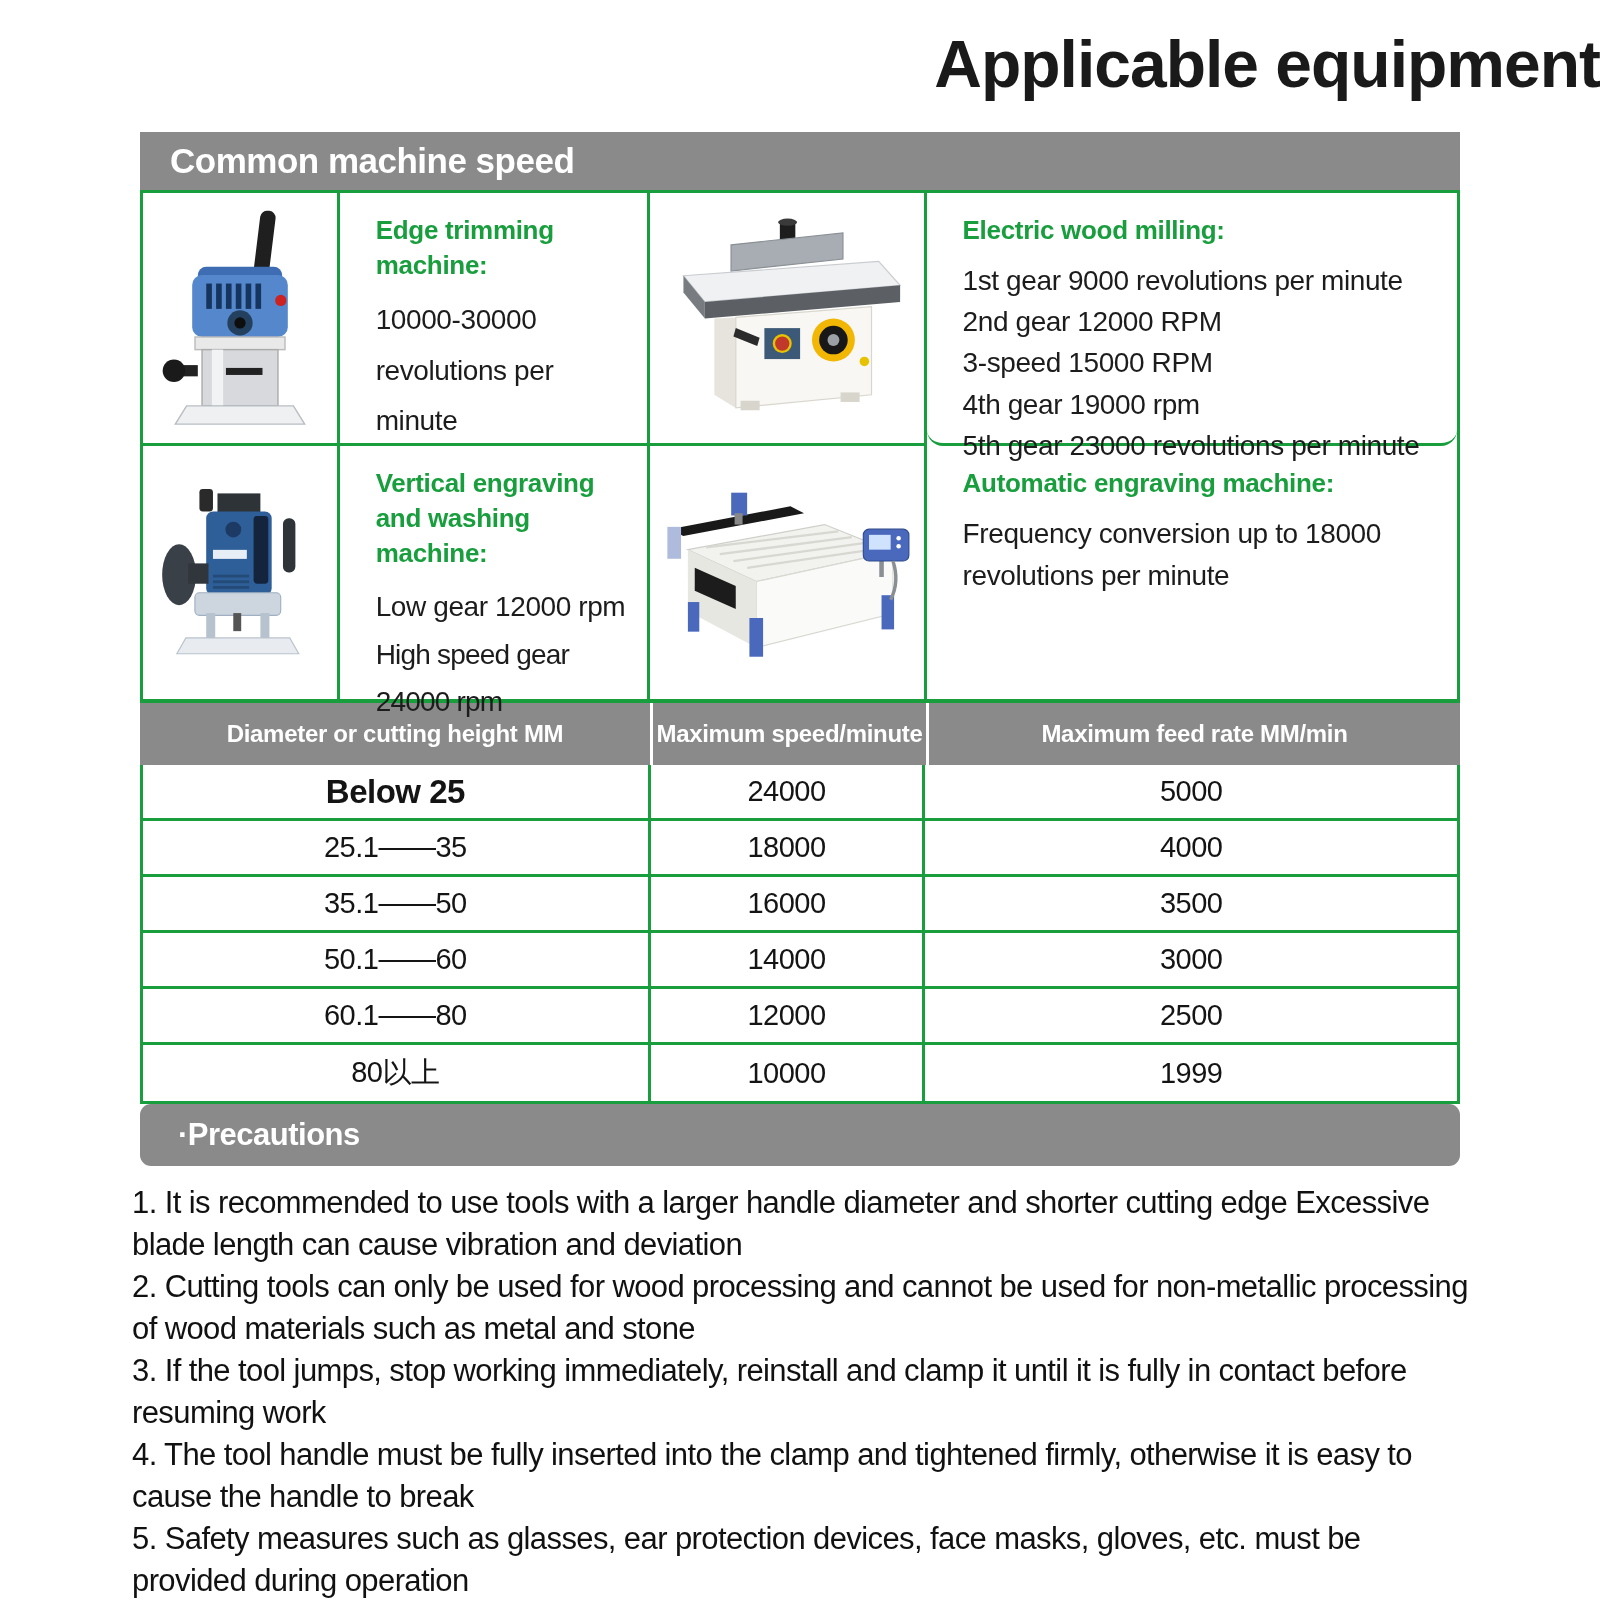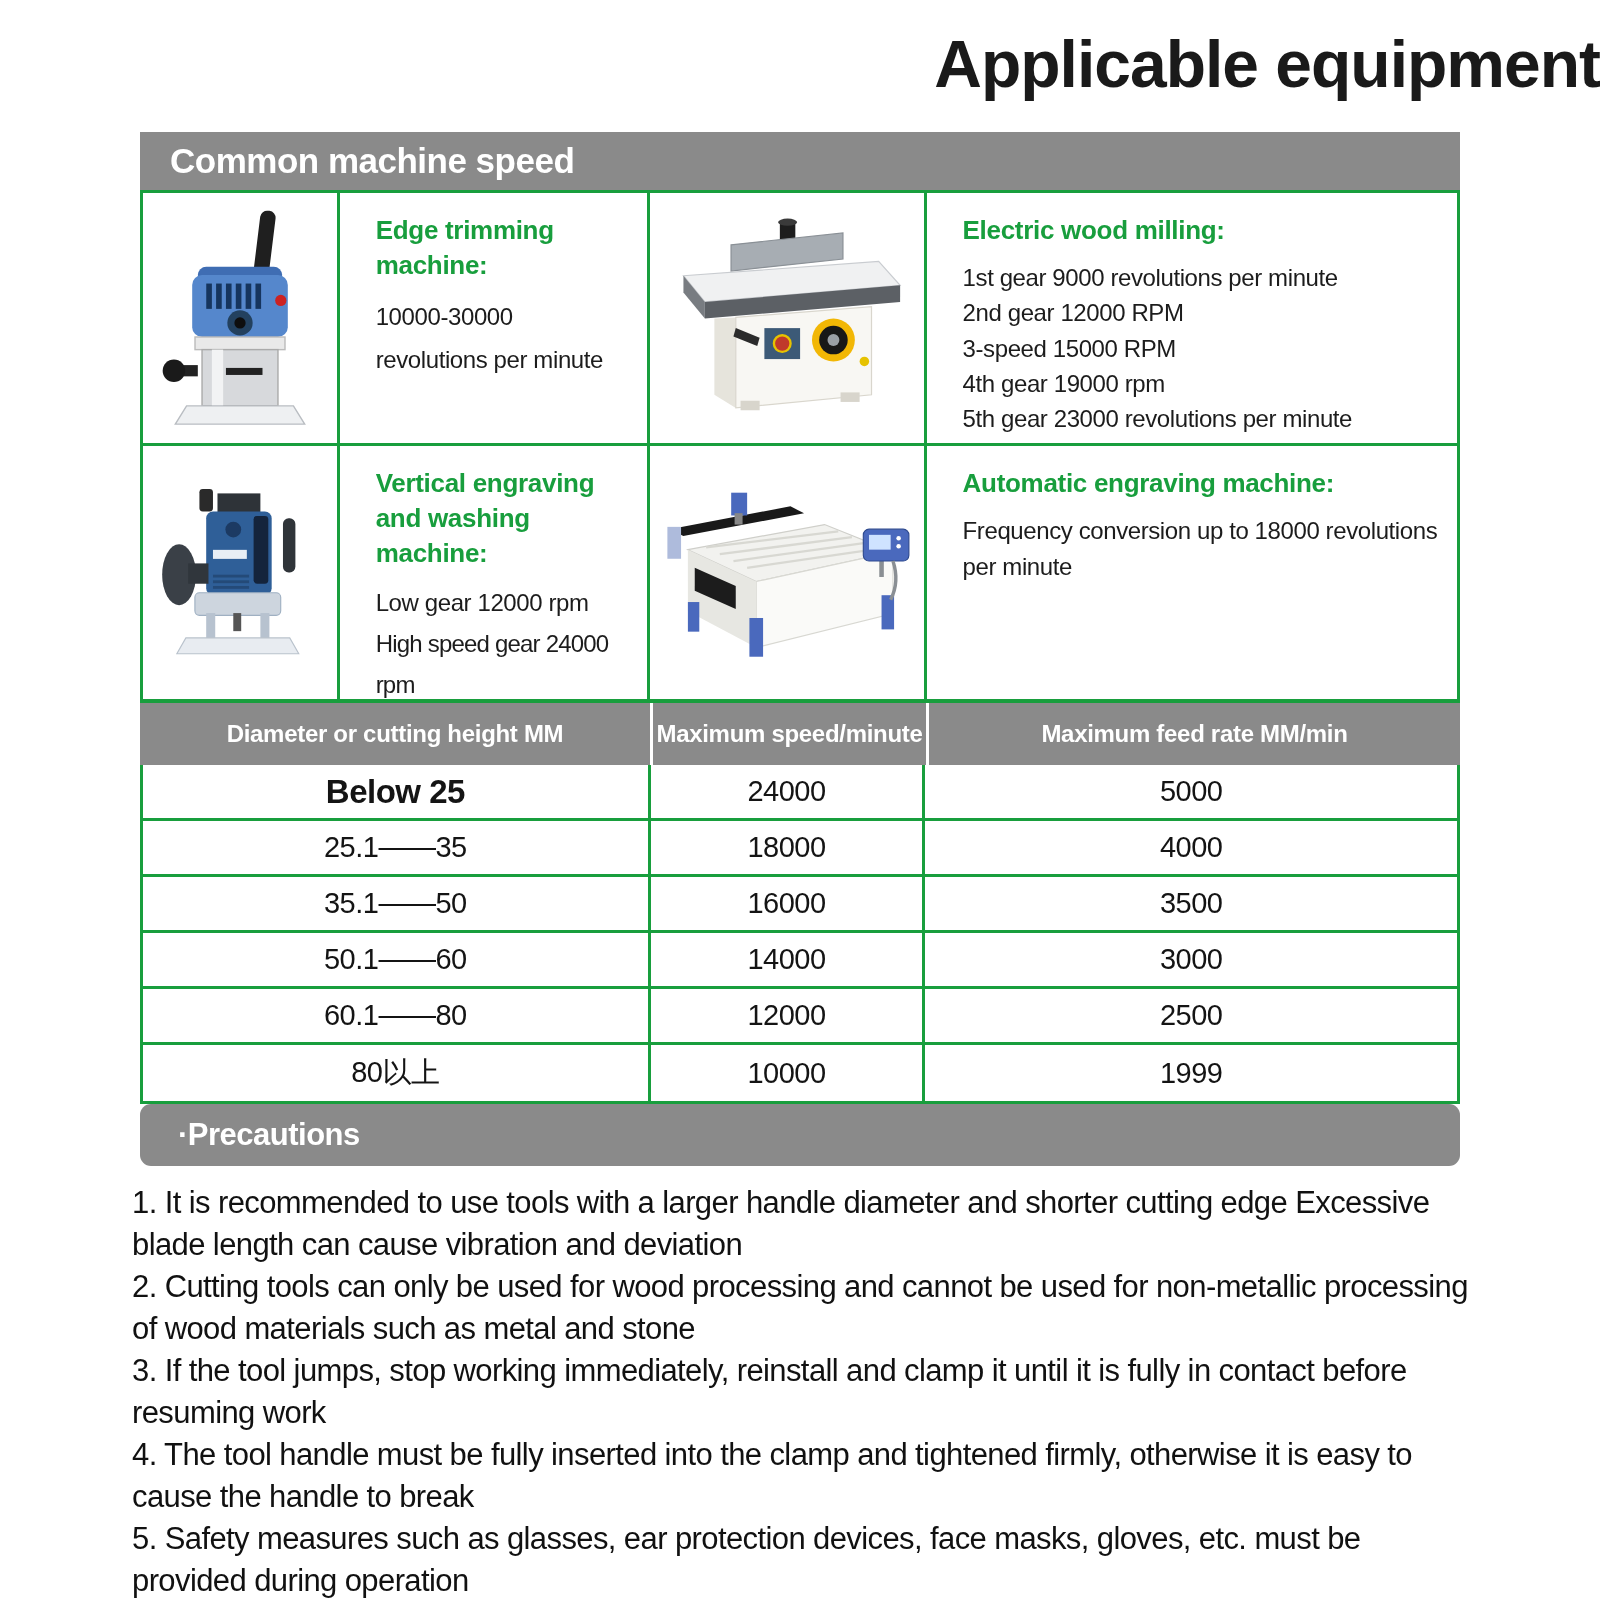--- a/index.html
+++ b/index.html
@@ -23,27 +23,27 @@
   
   .machine-grid{
     display:grid;
     grid-template-columns:198fr 312fr 276fr 534fr;
     grid-template-rows:253px 253px;
     border:3px solid var(--green);
     border-bottom:none;
     background:#fff;
   }
   .mg-cell{border-right:3px solid var(--green);border-bottom:3px solid var(--green);}
-  .mg-cell.last-col{border-right:none;}
+  .mg-cell.last-col{border-right:none;border-radius:16px;}
   .mg-cell.row2{border-bottom:none;}
   .img-cell{display:flex;align-items:center;justify-content:center;padding:6px;}
   .txt-cell{padding:20px 16px 12px 36px;}
   .m-title{color:var(--green);font-size:26px;font-weight:bold;line-height:1.35;
     letter-spacing:-0.3px;margin-bottom:12px;}
-  .m-line{font-size:24px;line-height:1.5;color:#1c1c1c;letter-spacing:-0.4px;}
+  .m-line{font-size:28px;line-height:1.5;color:#1c1c1c;letter-spacing:-0.4px;}
   .wide .m-line{line-height:1.47;}
   
   .speed-header{
     display:grid;grid-template-columns:510fr 276fr 534fr;
     background:var(--gray);border-top:4px solid var(--green);
     height:66px;align-items:center;
   }
   .sh-cell{color:#ffffff;font-weight:bold;font-size:24px;text-align:center;
     letter-spacing:-0.3px;height:100%;display:flex;align-items:center;justify-content:center;}
   .sh-cell + .sh-cell{border-left:3px solid #ffffff;}

